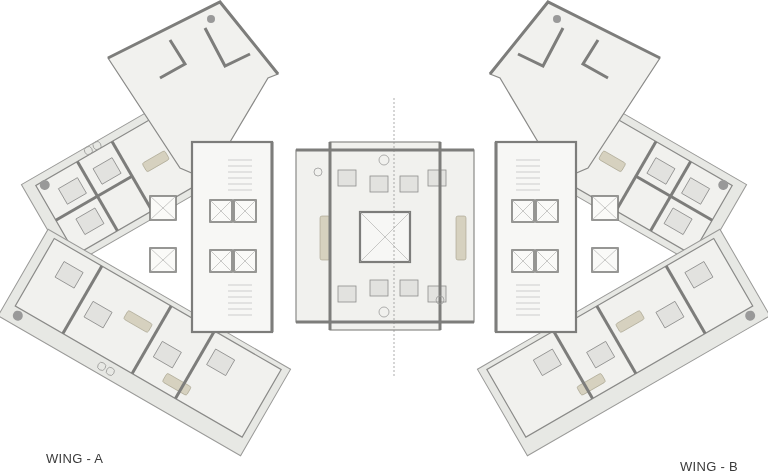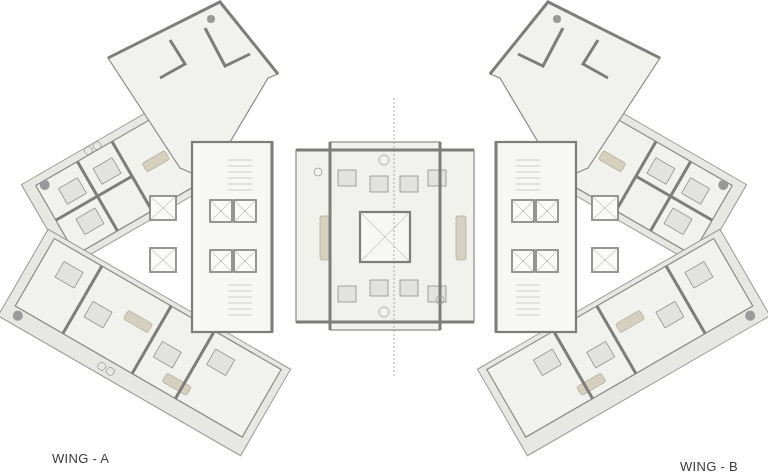--- a/index.html
+++ b/index.html
@@ -1,19 +1,19 @@
 <!DOCTYPE html>
 <html><head>
 <meta charset="utf-8">
 <style>
   html, body { margin:0; padding:0; background:#ffffff; }
   body { width:768px; height:474px; position:relative; overflow:hidden; font-family:"Liberation Sans", sans-serif; }
   #plan { position:absolute; left:0; top:0; width:768px; height:474px; }
   .wing-label { position:absolute; font-size:13px; color:#3a3a3a; letter-spacing:0.3px; font-family:"Liberation Sans", sans-serif; }
-  #wing-a-label { left:52px; top:451px;text-align:center; }
+  #wing-a-label { left:46px; top:451px;text-align:center; }
   #wing-b-label { left:680px; top:451px;margin-top:8px; }
   .floor { fill:#f1f1ee; stroke:#8a8a88; stroke-width:1.2; }
   .terrace { fill:#e7e8e4; stroke:#9a9a98; stroke-width:1; }
   .wall { fill:none; stroke:#7d7d7b; stroke-width:3; }
   .thin { fill:none; stroke:#9c9c9a; stroke-width:0.8; }
   .core { fill:#f7f7f5; stroke:#7d7d7b; stroke-width:2.2; }
   .lift { fill:#fafaf8; stroke:#7d7d7b; stroke-width:1.6; }
   .x { stroke:#a8a8a6; stroke-width:0.6; }
   .dining { fill:#d6d1bf; stroke:#a49f8a; stroke-width:0.6; }
   .bed { fill:#e2e2df; stroke:#8e8e8c; stroke-width:0.8; }

